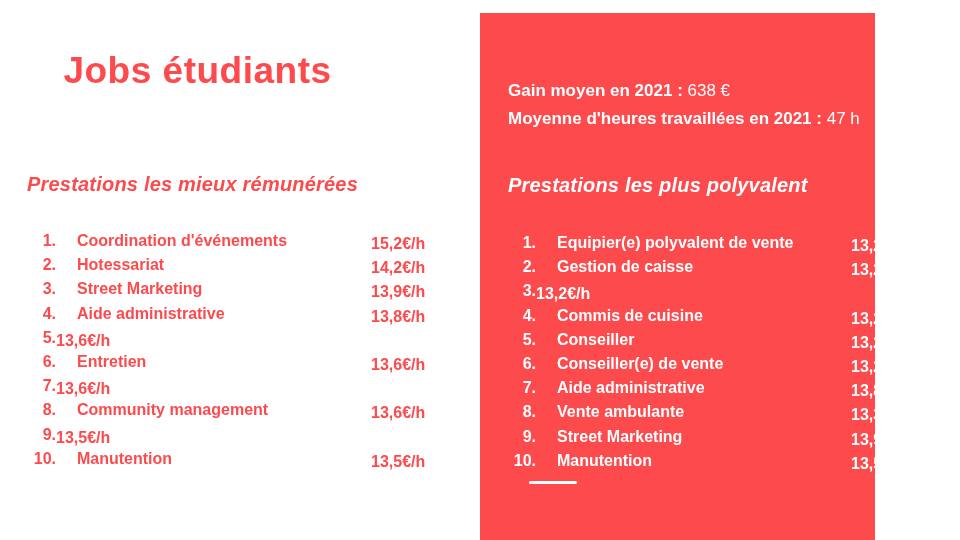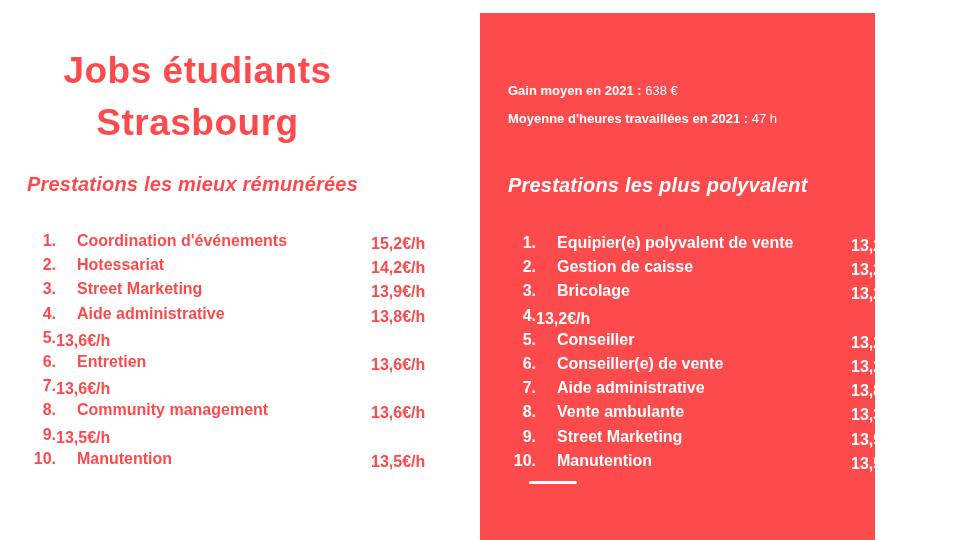--- a/index.html
+++ b/index.html
@@ -31,21 +31,21 @@
     position: absolute;
     font-size: 20px;
     letter-spacing: 0.2px;
     font-style: italic;
   }
   .panel-left .section-heading  { left: 27px; top: 160px; }
   .panel-right .section-heading { left: 28px; top: 161px; }
 
   .stats {
     position: absolute; left: 28px; top: 64px;
-    font-size: 13px; line-height: 28px;
+    font-size: 17px; line-height: 28px;
   }
   .stats .stat-value { font-weight: 400; }
 
   .rank-list {
     position: absolute; left: 16px; right: 8px;
   }
   .panel-left  .rank-list { top: 219px; }
   .panel-right .rank-list { top: 221px; }
   .rank-row {
     display: grid;
@@ -67,21 +67,20 @@
   }
 </style>
 </head>
 <body>
 
 <div class="slide">
 
   <div class="panel panel-left">
     <h1 class="slide-title">
       <span>Jobs étudiants</span><br>
-      <span>Strasbourg</span>
     </h1>
 
     <h2 class="section-heading">Prestations les mieux rémunérées</h2>
 
     <div class="rank-list">
 
         <div class="rank-row">
           <span class="rank-num">1.</span>
           <span class="rank-label">Coordination d'événements</span>
           <span class="rank-rate">15,2€/h</span>
@@ -157,26 +156,26 @@
         </div>
 
         <div class="rank-row">
           <span class="rank-num">2.</span>
           <span class="rank-label">Gestion de caisse</span>
           <span class="rank-rate">13,2€/h</span>
         </div>
 
         <div class="rank-row">
           <span class="rank-num">3.</span>
-          <span class="rank-label">Bricolage</span>
           <span class="rank-rate">13,2€/h</span>
         </div>
 
         <div class="rank-row">
           <span class="rank-num">4.</span>
+          <span class="rank-label">Commis de cuisine</span>
           <span class="rank-rate">13,2€/h</span>
         </div>
 
         <div class="rank-row">
           <span class="rank-num">5.</span>
           <span class="rank-label">Conseiller</span>
           <span class="rank-rate">13,2€/h</span>
         </div>
 
         <div class="rank-row">

